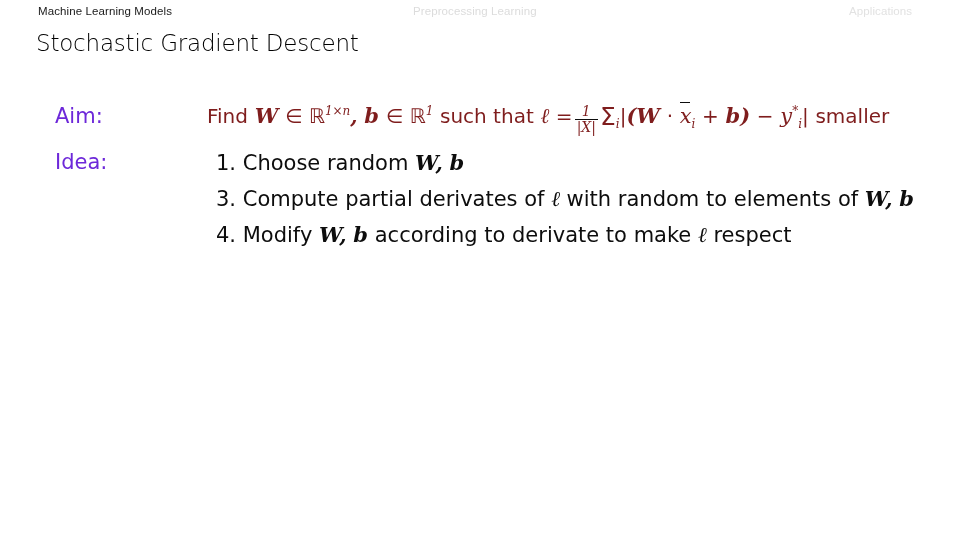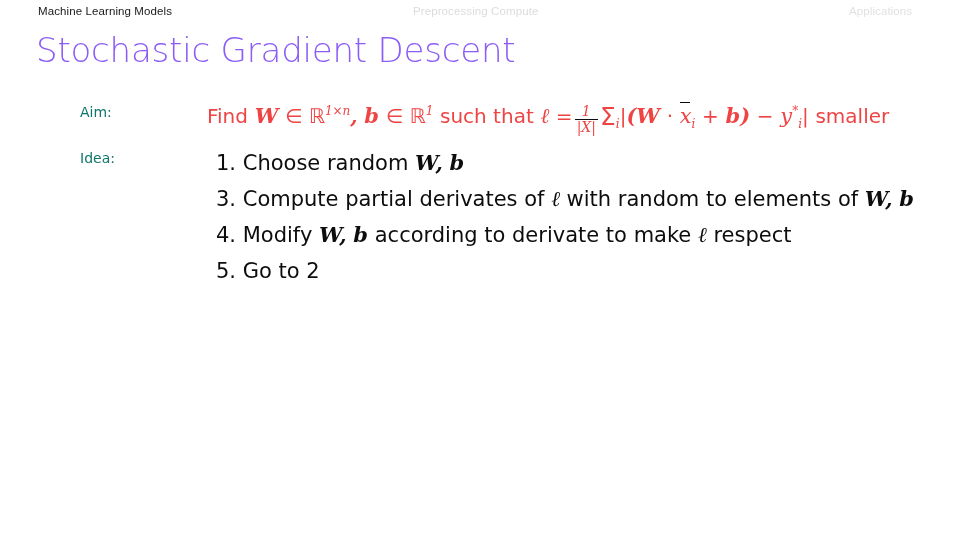--- a/index.html
+++ b/index.html
@@ -43,56 +43,56 @@
   .nav-item.dim2 {
     left: 849px;
     color: #e2e2e2;
   }
 
   
   .slide-title {
     position: absolute;
     left: 36px;
     top: 30px;
-    font-size: 34px;
+    font-size: 23px;
     font-weight: 300;
-    color: #8b5cf6;
+    color: #000000;
     letter-spacing: -0.2px;
     font-family: "DejaVu Sans", sans-serif;
     white-space: nowrap;
   }
 
   
   .content {
     position: absolute;
     left: 0;
     top: 96px;
     width: 960px;
   }
 
   .row {
     position: relative;
     width: 960px;
   }
 
   .label-col {
     position: absolute;
-    left: 80px;
-    font-size: 14px;
-    color: #0f766e;
+    left: 55px;
+    font-size: 21px;
+    color: #6d28d9;
     font-family: "DejaVu Sans", sans-serif;
     font-weight: 400;
     white-space: nowrap;
   }
 
   .value-col {
     position: absolute;
     left: 207px;
     font-size: 21px;
-    color: #ef4444;
+    color: #7f1d1d;
     font-family: "DejaVu Sans", sans-serif;
     white-space: nowrap;
   }
 
   
   .mathvar {
     font-family: "DejaVu Serif", serif;
     font-weight: 700;
     font-style: italic;
     font-size: 21px;
@@ -185,21 +185,21 @@
   }
   .step-num {
     font-family: "DejaVu Sans", sans-serif;
   }
 </style>
 </head>
 <body>
 
 <div class="nav-strip">
   <div class="nav-item active">Machine Learning Models</div>
-  <div class="nav-item dim1">Preprocessing Compute</div>
+  <div class="nav-item dim1">Preprocessing Learning</div>
   <div class="nav-item dim2">Applications</div>
 </div>
 
 <div class="slide-title">Stochastic Gradient Descent</div>
 
 <div class="content">
 
   <div class="row" style="height:44px;">
     <div class="label-col" style="top:8px;">Aim:</div>
     <div class="value-col" style="top:6px;">
@@ -248,21 +248,17 @@
       <div class="step">
         <span class="step-num">4.</span>
         <span>Modify</span>
         <span class="mathvar">W</span><span class="mathvar">,</span>
         <span class="mathvar">b</span>
         <span>according to derivate to make</span>
         <span class="ell">ℓ</span>
         <span>respect</span>
       </div>
 
-      <div class="step">
-        <span class="step-num">5.</span>
-        <span>Go to 2</span>
-      </div>
 
     </div>
   </div>
 
 </div>
 
 </body></html>

